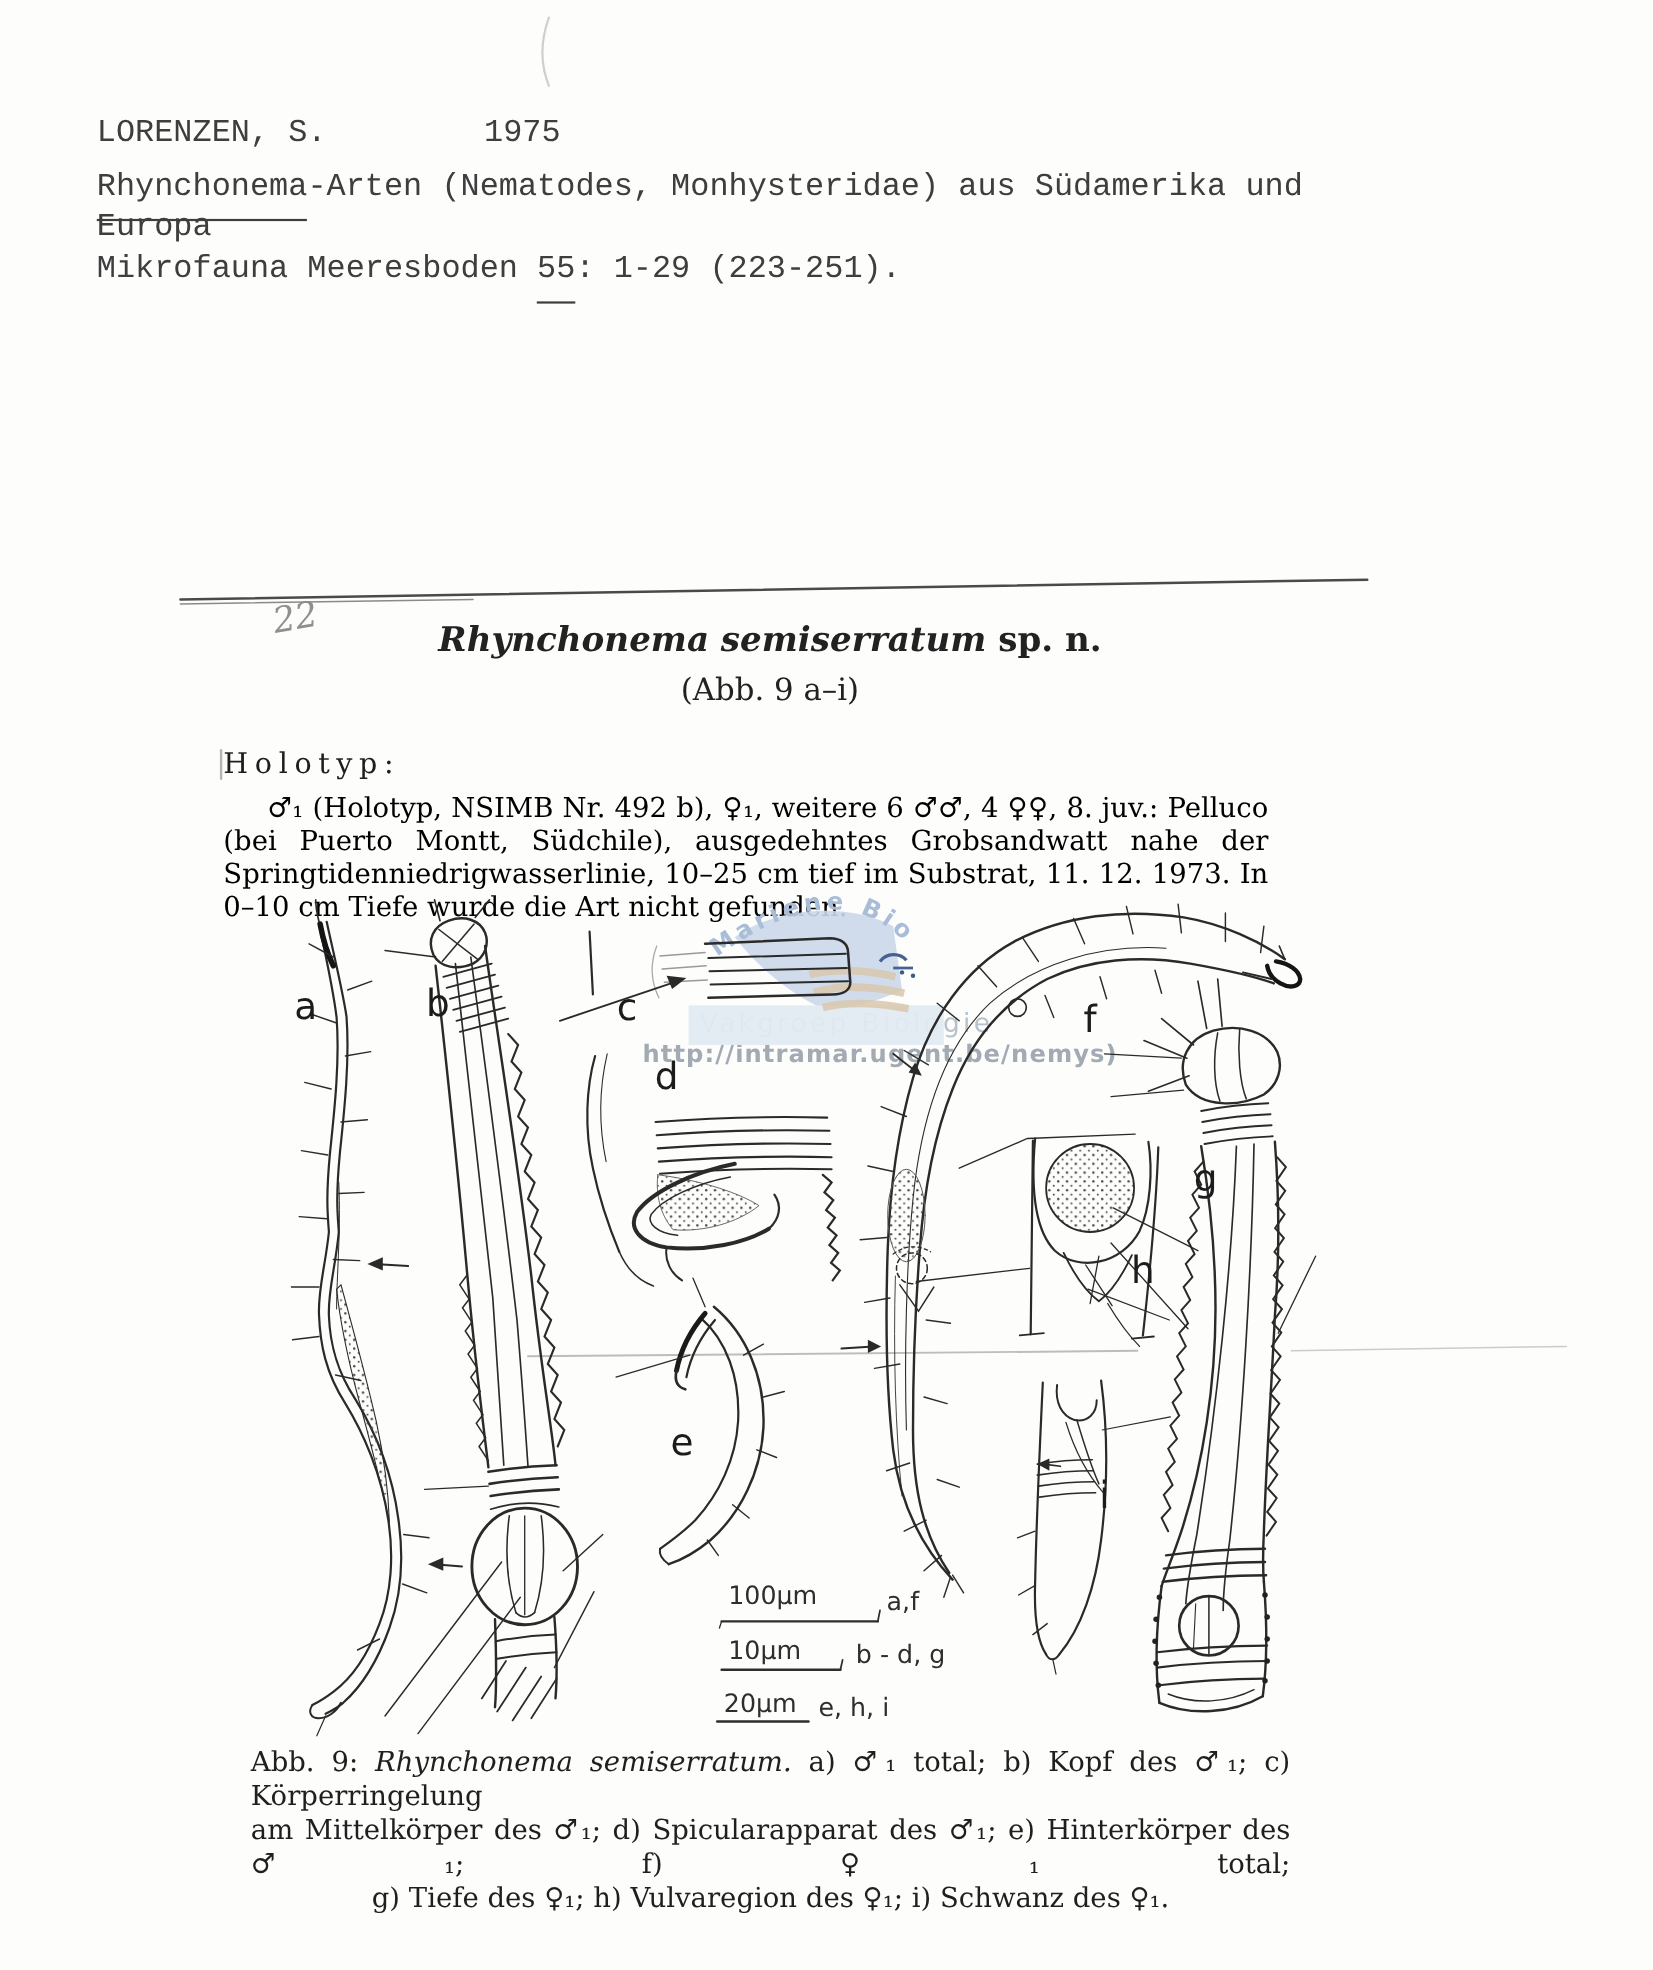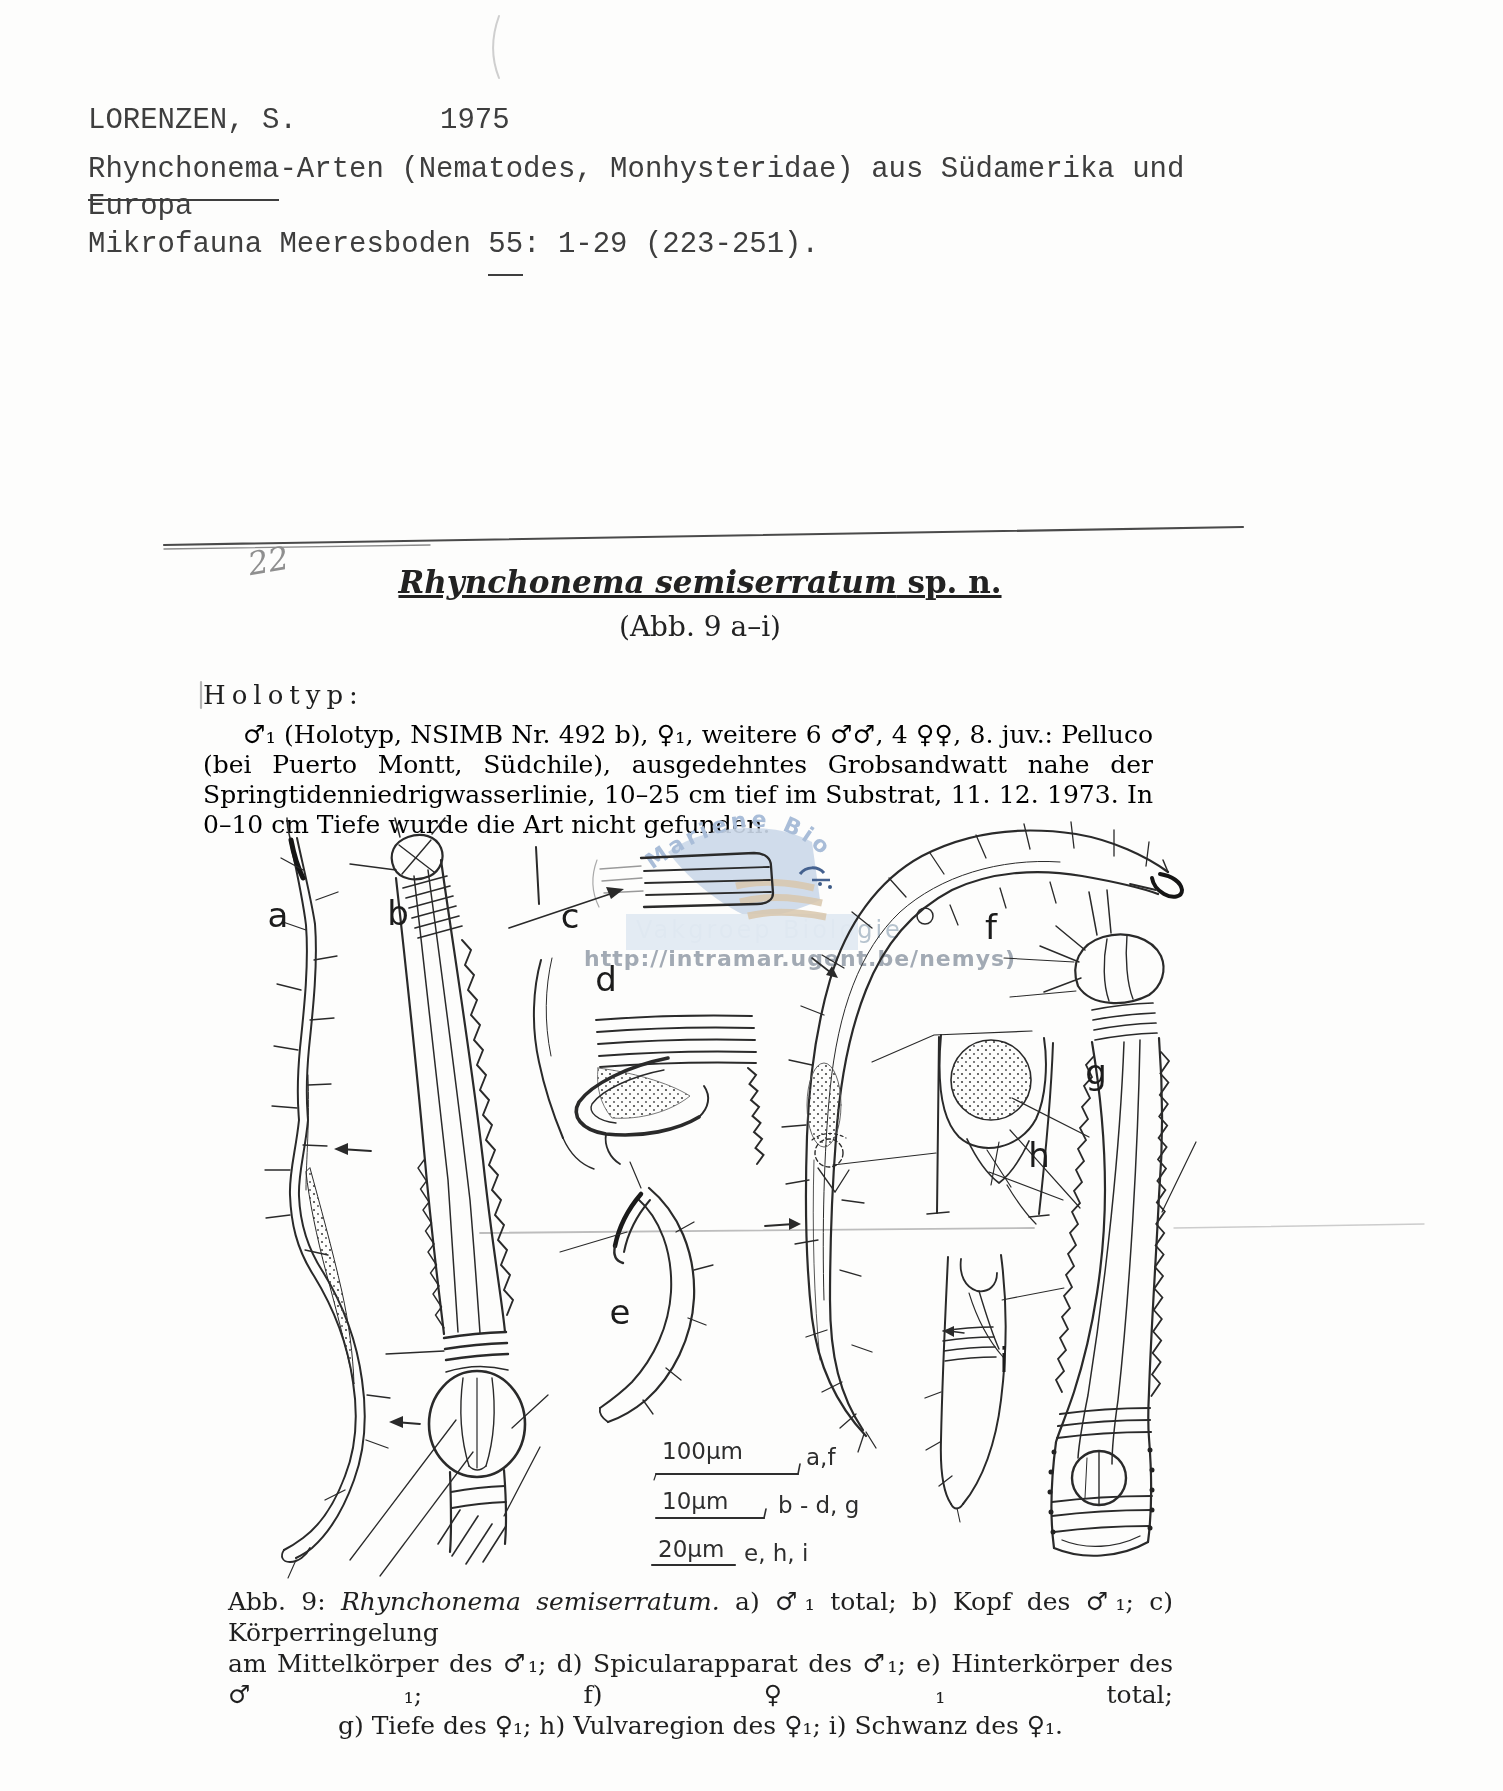--- a/index.html
+++ b/index.html
@@ -3,21 +3,21 @@
 <meta charset="utf-8">
 <style>
   * { margin:0; padding:0; box-sizing:border-box; }
   body { width:1503px; height:1791px; background:#ffffff; position:relative;
          font-family:"DejaVu Serif", serif; color:#222; overflow:hidden; }
   #page { position:absolute; inset:0; background:#fdfdfc; }
   .abs { position:absolute; }
   .mono { font-family:"Liberation Mono", monospace; color:#3e3e3e; font-size:29px; white-space:nowrap; }
   .mono .ul { border-bottom:2px solid #3e3e3e; padding-bottom:13px; }
   .inset-title { left:170px; top:564px; width:1060px; text-align:center;
-                 font-size:31px; font-weight:bold;text-decoration:underline; }
+                 font-size:31px; font-weight:bold; }
   .inset-title .sp-italic { font-style:italic; }
   .inset-subtitle { left:170px; top:610px; width:1060px; text-align:center; font-size:28px; }
   .handwritten { left:248px; top:542px; font-style:italic; font-size:32px; color:#8f8f8f;
                  transform:rotate(-10deg); font-family:"DejaVu Serif", serif; }
   .material-label { left:203px; top:680px; font-size:26px; letter-spacing:6px; color:#1e1e1e; }
   .material-text { left:203px; top:720px; width:950px; font-size:25px; line-height:30px;
                    text-align:justify; text-indent:40px; color:#000000; }
   .fig-label { position:absolute; transform:translate(-50%,-50%); font-family:"DejaVu Sans", sans-serif;
                font-size:34px; color:#1c1c1c; }
   .sb-text { position:absolute; font-family:"DejaVu Sans", sans-serif; font-size:23px; color:#2e2e2e;

